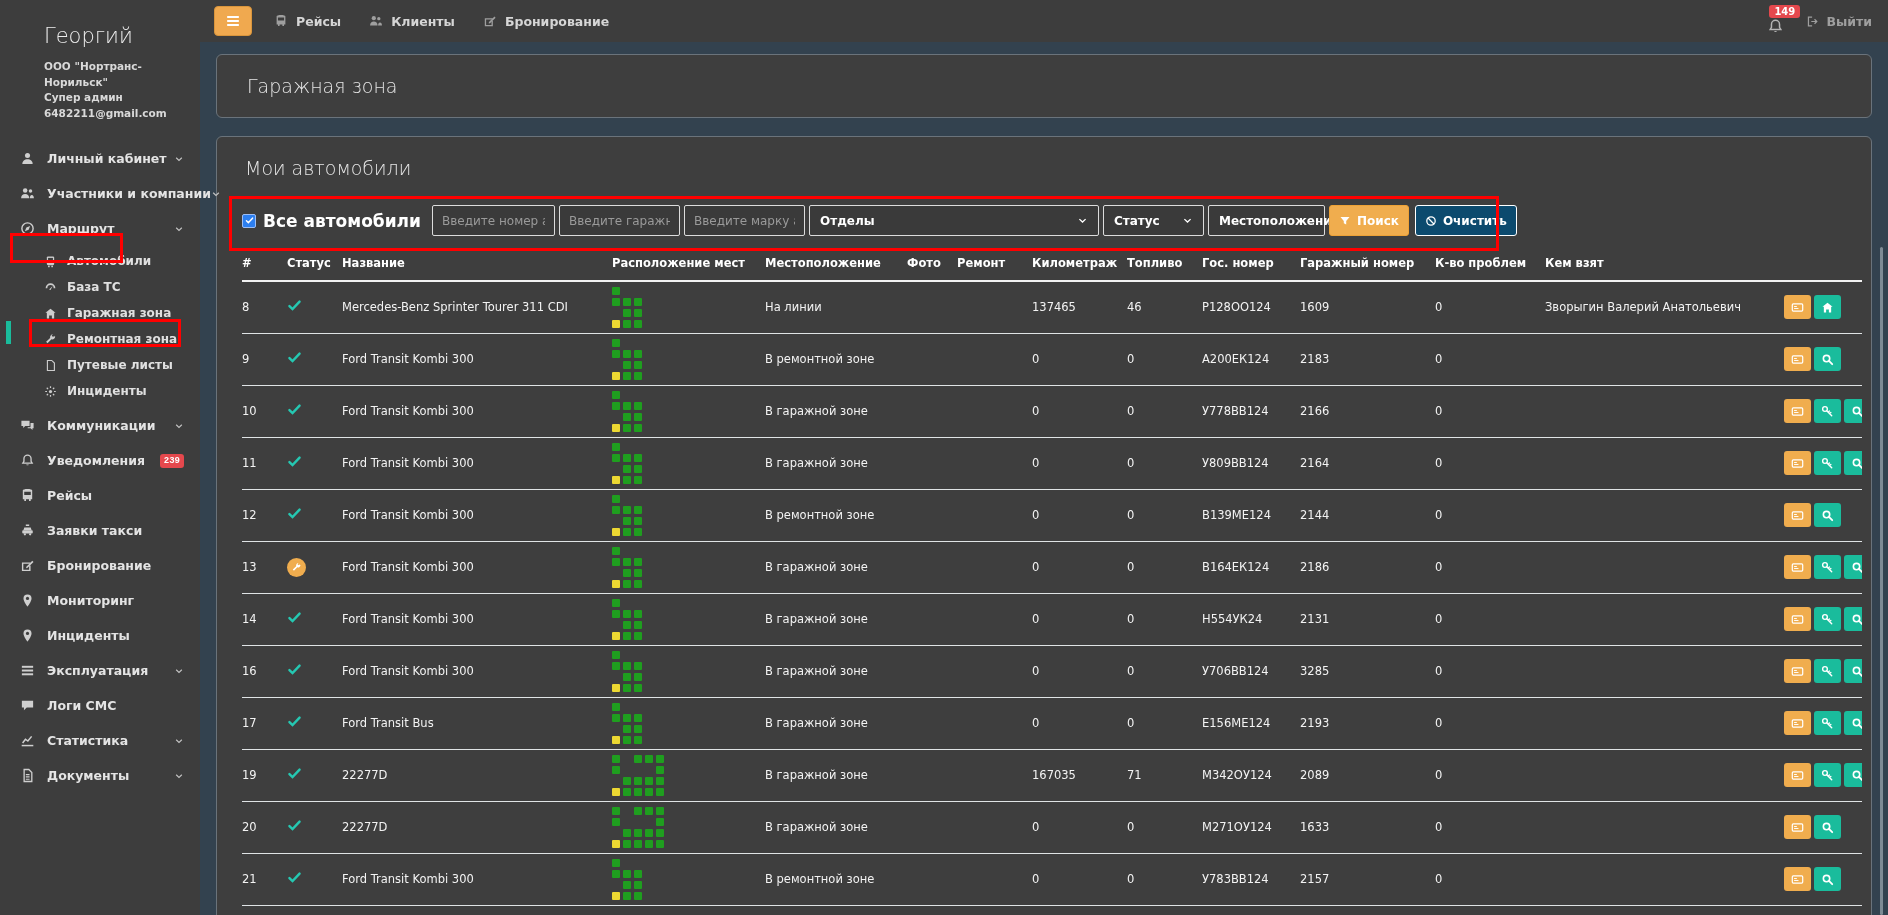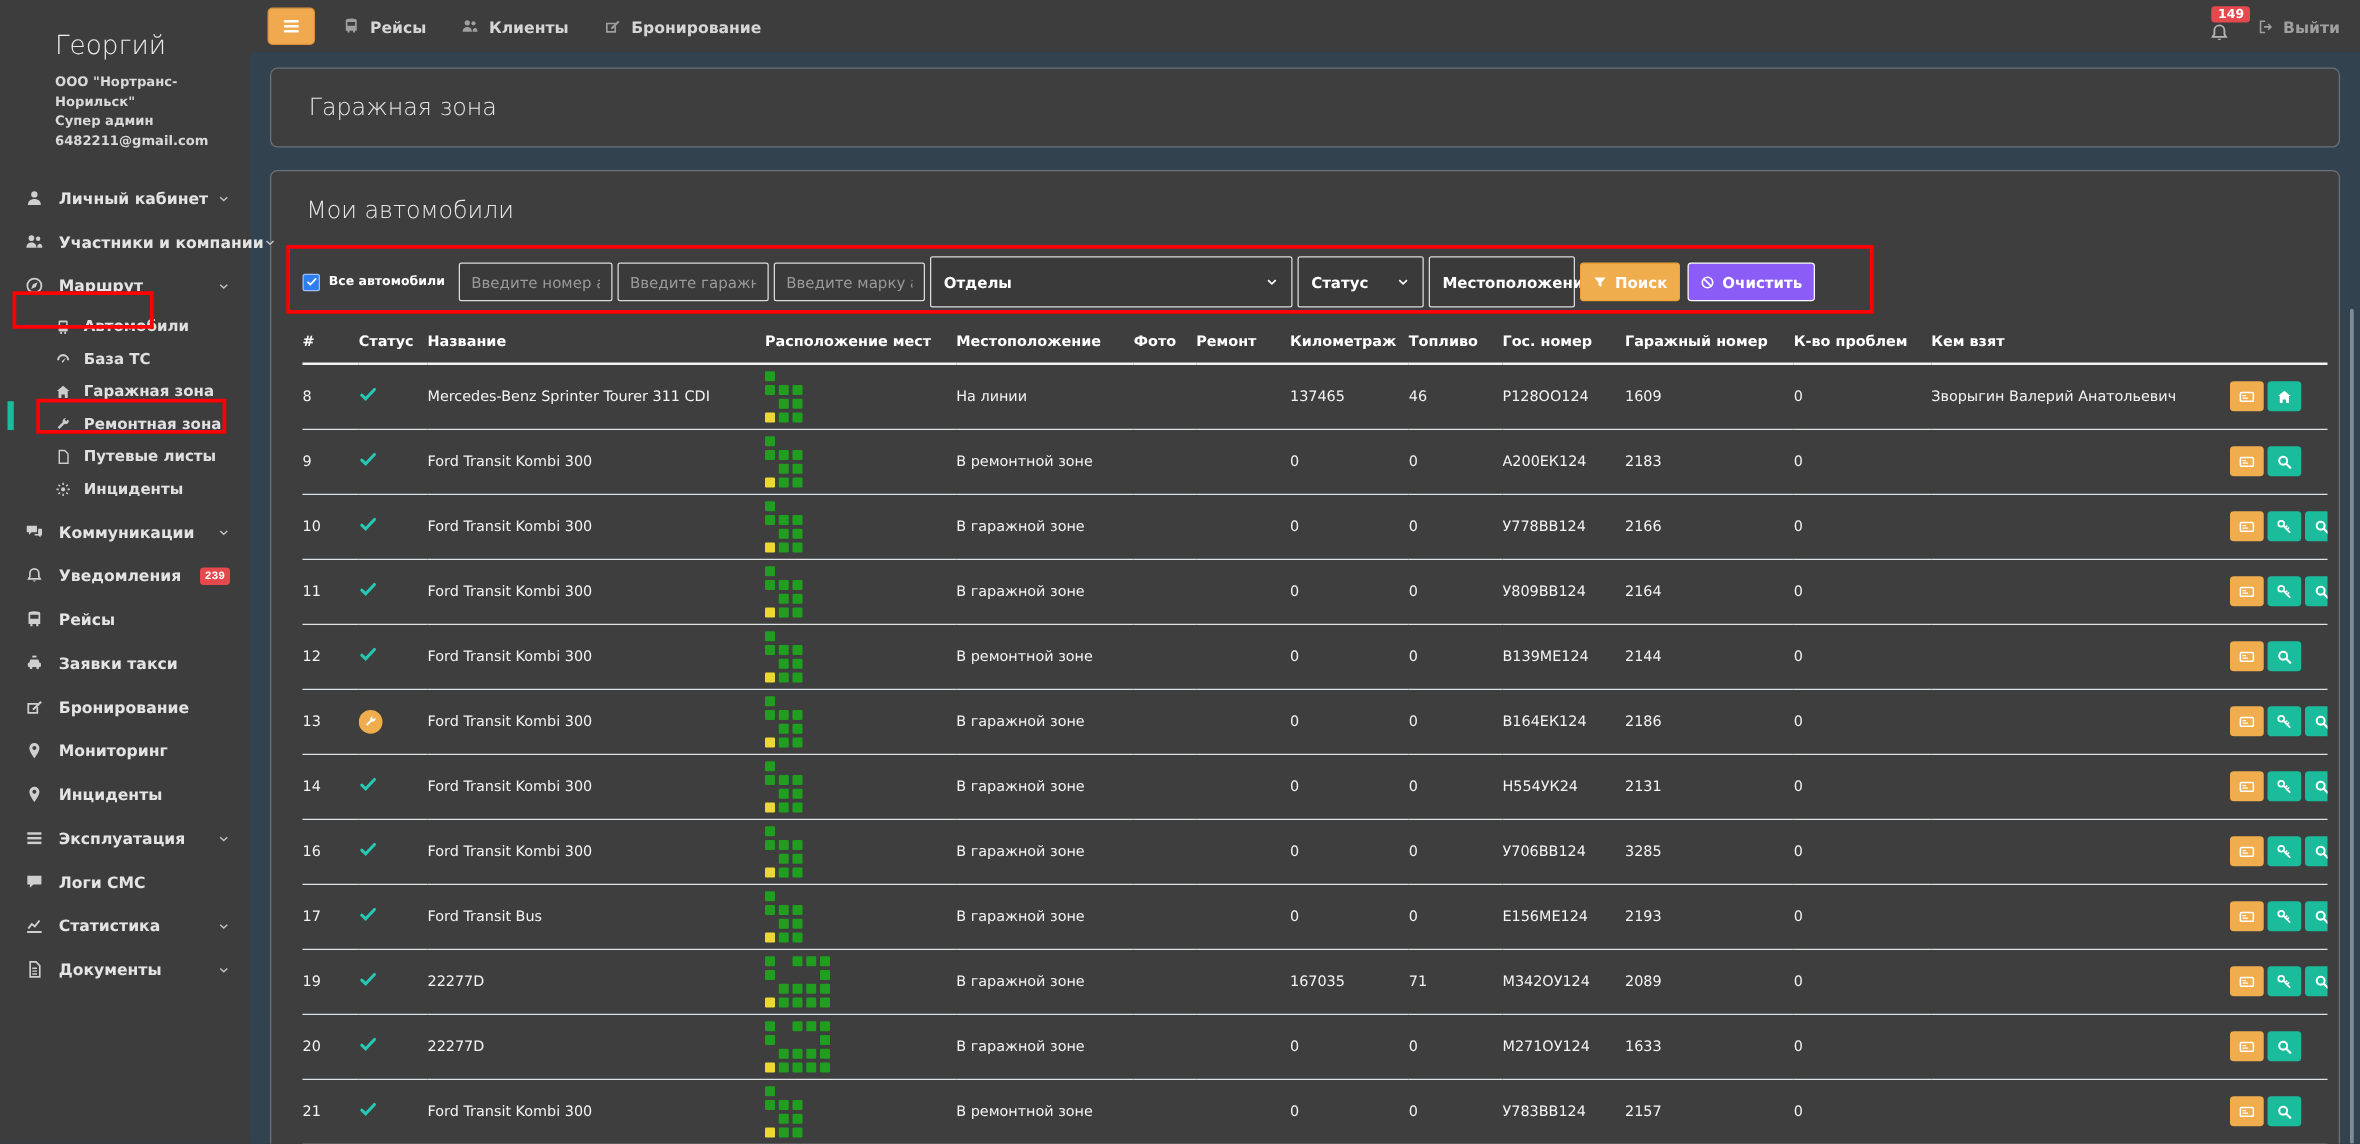--- a/index.html
+++ b/index.html
@@ -75,43 +75,43 @@
 
   
   .filters { display: flex; align-items: center; width: max-content; margin: 26px 0 0 25px; gap: 4px; }
   .chkwrap { display: flex; align-items: center; gap: 7px; margin-right: 7px; }
   .checkbox {
     width: 14px; height: 14px; background: #2d7ff0; border: 1px solid #9dbef5;
     border-radius: 2px; display: inline-flex; align-items: center; justify-content: center;
     color: #fff; cursor: pointer;
   }
   .checkbox .ic { width: 9px; height: 9px; }
-  .chklabel { font-size: 10px; font-weight: bold; color: #fff; white-space: nowrap; }
+  .chklabel { font-size: 17px; font-weight: bold; color: #fff; white-space: nowrap; }
   .f-input {
     height: 31px; background: #3a3a3a; border: 1px solid #dcdcdc; border-radius: 2px;
     color: #cfcfcf; font-size: 12px; font-family: "DejaVu Sans", sans-serif; padding: 0 9px;
   }
   .f-input::placeholder { color: #9a9a9a; }
   .w1 { width: 123px; } .w2 { width: 121px; } .w3 { width: 121px; }
   .f-select {
-    height: 41px; background: #3a3a3a; border: 1px solid #dcdcdc; border-radius: 2px;
+    height: 31px; background: #3a3a3a; border: 1px solid #dcdcdc; border-radius: 2px;
     color: #fff; font-size: 12px; font-weight: bold;
     display: flex; align-items: center; justify-content: space-between;
     padding: 0 10px; cursor: pointer;
   }
   .s1 { width: 290px; } .s2 { width: 101px; } .s3 { width: 117px; }
   .chev { display: inline-flex; } .chev .ic { width: 11px; height: 11px; color: #fff; }
   .btn-search, .btn-clear {
     height: 31px; border-radius: 3px; font-size: 12px; font-weight: bold;
     font-family: "DejaVu Sans", sans-serif;
     display: inline-flex; align-items: center; gap: 6px; padding: 0 9px;
     color: #fff; cursor: pointer;
   }
   .btn-search { background: #f0ad4e; border: 1px solid #eea236; }
-  .btn-clear { background: #8b5cf6; border: 1px solid #ffffff; margin-left: 2px; }
+  .btn-clear { background: #0c4a6e; border: 1px solid #ffffff; margin-left: 2px; }
   .btn-search .ic, .btn-clear .ic { width: 12px; height: 12px; }
 
   
   .vtable { table-layout: fixed; width: 1620px; margin: 20px 0 0 25px; border-collapse: collapse; }
   .vtable th {
     text-align: left; font-size: 11.5px; font-weight: bold; color: #ffffff;
     padding: 0 4px 10px 0; border-bottom: 2px solid #f2f2f2; white-space: nowrap;
   }
   .vtable td {
     font-size: 11.5px; color: #f3f3f3; height: 52px;

